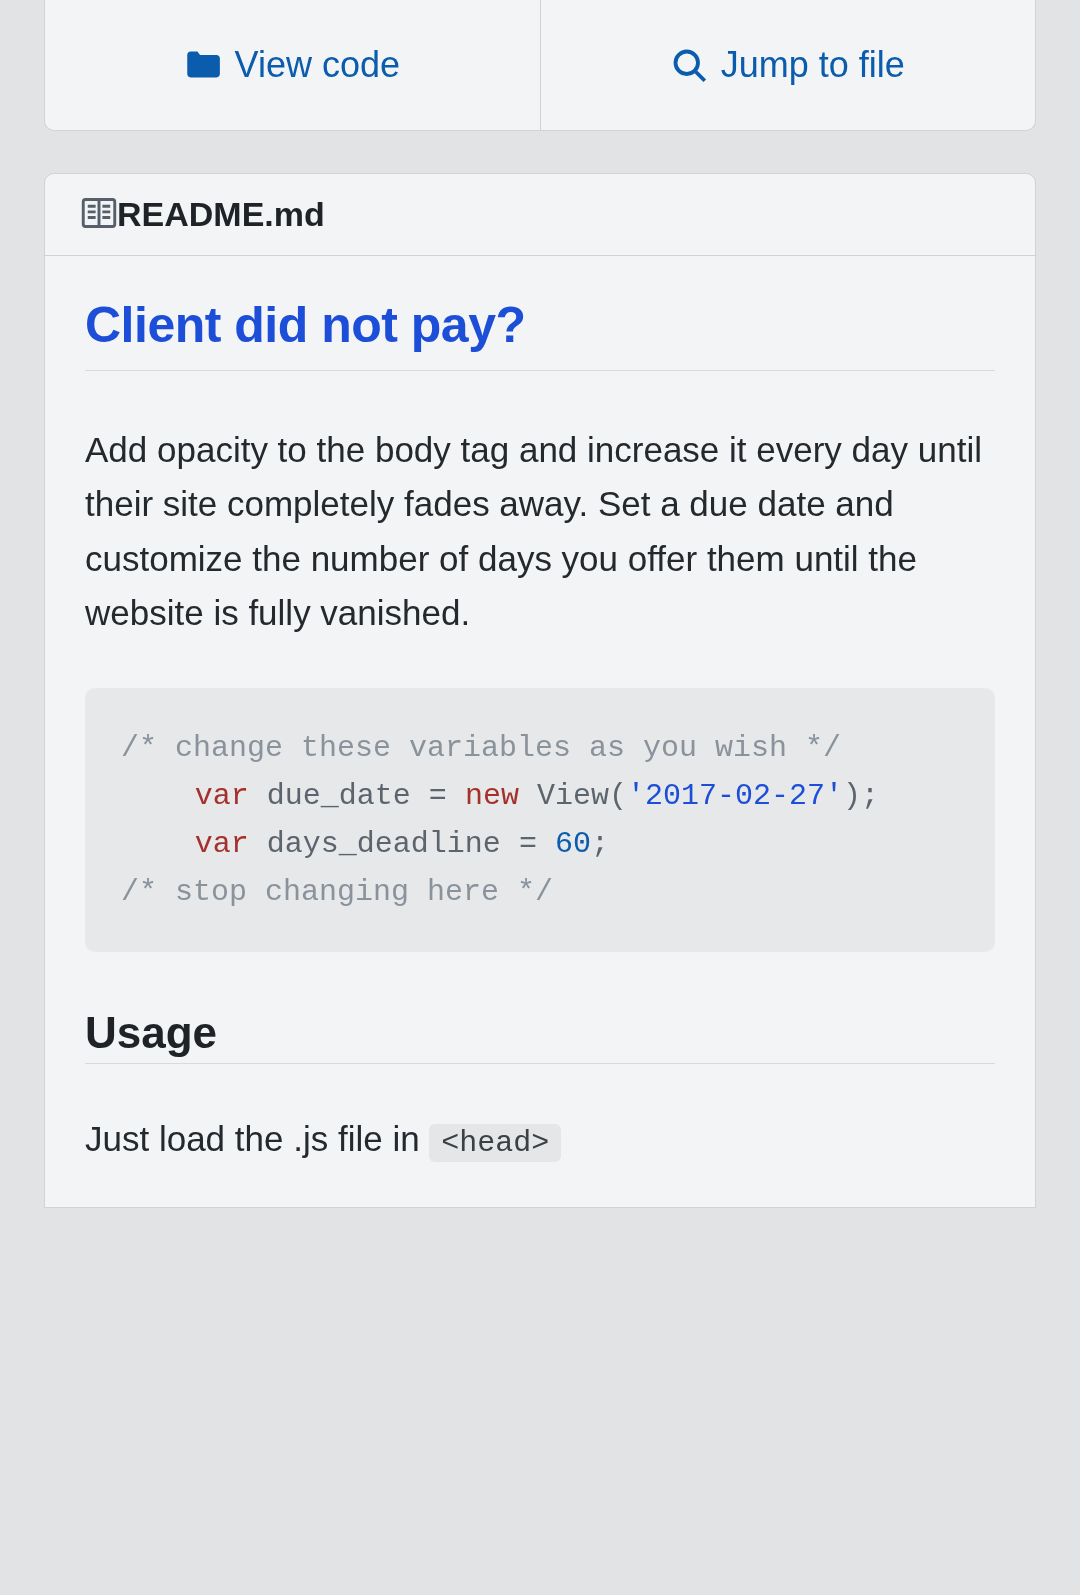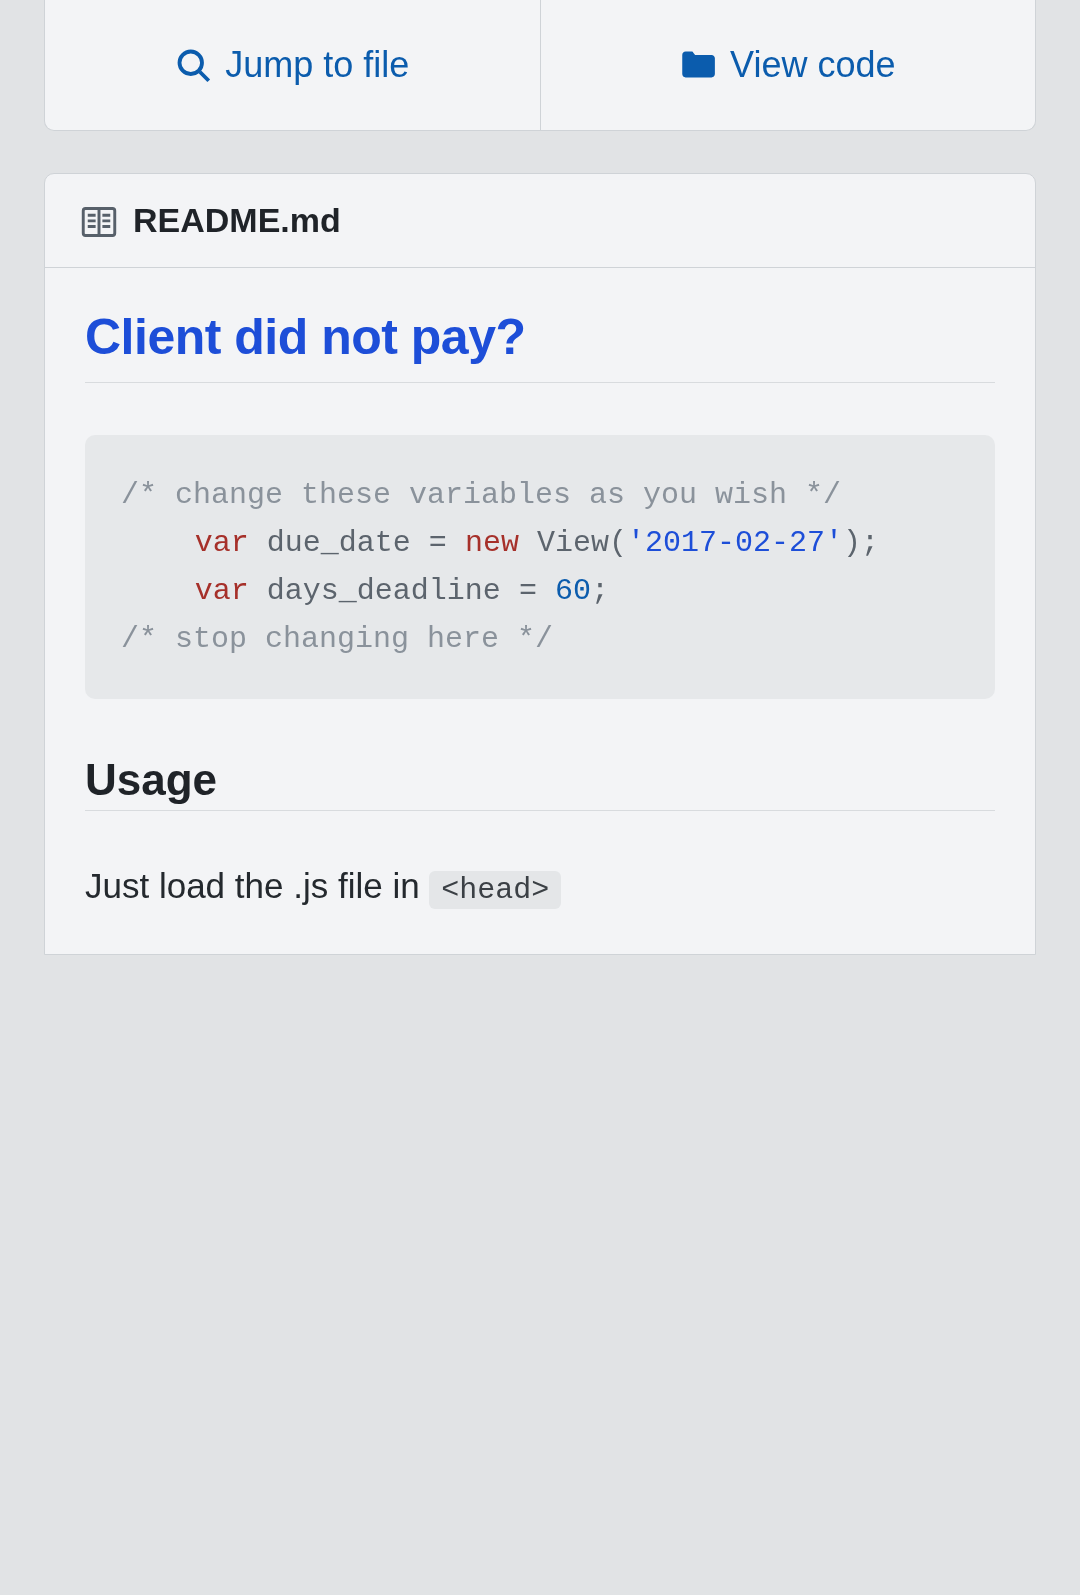--- a/index.html
+++ b/index.html
@@ -51,23 +51,22 @@
     }
     .readme-box {
       margin-top: 42px;
       border: 1.5px solid #cfd3d7;
       border-radius: 10px 10px 0 0;
       background: #f3f4f6;
       overflow: hidden;
     }
     .readme-header {
       display: flex;
-      align-items: flex-end;
-      gap: 16px;
-      padding: 27px 36px;
+      align-items: flex-start;
+      padding: 21px 36px;
       border-bottom: 1.5px solid #cfd3d7;
     }
     .book-icon svg {
       width: 36px;
       height: 36px;
       display: block;
     }
     .readme-filename {
       font-weight: 700;
       font-size: 34px;
@@ -124,35 +123,35 @@
       font-family: Liberation Mono, monospace;
       font-size: 30px;
       color: #3b4045;
     }
   </style>
 </head>
 <body>
 
 <div class="top-row">
   <div class="top-cell">
+    <span class="folder-icon">
+      <svg viewBox="0 0 16 16" fill="#0b5cad">
+          <path d="M1 3.5C1 2.67 1.67 2 2.5 2h3l1.2 1.5H14c.83 0 1.5.67 1.5 1.5v7c0 .83-.67 1.5-1.5 1.5H2.5C1.67 13.5 1 12.83 1 12V3.5z"></path>
+        </svg>
+    </span>
+    <span class="top-cell-label">View code</span>
+  </div>
+  <div class="top-cell">
     <span class="search-icon">
       <svg viewBox="0 0 16 16" fill="none" stroke="#0b5cad" stroke-width="1.7">
           <circle cx="7" cy="7" r="5"></circle>
           <line x1="11" y1="11" x2="15" y2="15"></line>
         </svg>
     </span>
     <span class="top-cell-label">Jump to file</span>
-  </div>
-  <div class="top-cell">
-    <span class="folder-icon">
-      <svg viewBox="0 0 16 16" fill="#0b5cad">
-          <path d="M1 3.5C1 2.67 1.67 2 2.5 2h3l1.2 1.5H14c.83 0 1.5.67 1.5 1.5v7c0 .83-.67 1.5-1.5 1.5H2.5C1.67 13.5 1 12.83 1 12V3.5z"></path>
-        </svg>
-    </span>
-    <span class="top-cell-label">View code</span>
   </div>
 </div>
 
 <div class="readme-box">
   <div class="readme-header">
     <span class="book-icon">
       <svg viewBox="0 0 16 16" fill="none" stroke="#57606a" stroke-width="1.3">
         <rect x="1" y="2" width="14" height="12" rx="1"></rect>
         <line x1="8" y1="2" x2="8" y2="14"></line>
         <line x1="3" y1="5" x2="6.5" y2="5"></line>
@@ -162,20 +161,21 @@
         <line x1="9.5" y1="7.5" x2="13" y2="7.5"></line>
         <line x1="9.5" y1="10" x2="13" y2="10"></line>
       </svg>
     </span>
     <span class="readme-filename">README.md</span>
   </div>
 
   <div class="readme-body">
     <h1 class="readme-h1">Client did not pay?</h1>
 
+    <p class="readme-para">Add opacity to the body tag and increase it every day until their site completely fades away. Set a due date and customize the number of days you offer them until the website is fully vanished.</p>
 
     <div class="code-block">
       <div class="code-line"><span class="tok-comment">/* change these variables as you wish */</span></div>
       <div class="code-line"><span class="indent"></span><span class="tok-keyword">var</span> <span class="tok-ident">due_date</span><span class="tok-punct"> = </span><span class="tok-keyword">new</span> <span class="tok-ident">View(</span><span class="tok-string">'2017-02-27'</span><span class="tok-punct">);</span></div>
       <div class="code-line"><span class="indent"></span><span class="tok-keyword">var</span> <span class="tok-ident">days_deadline</span><span class="tok-punct"> = </span><span class="tok-number">60</span><span class="tok-punct">;</span></div>
       <div class="code-line"><span class="tok-comment">/* stop changing here */</span></div>
     </div>
 
     <h2 class="readme-h2">Usage</h2>
 

